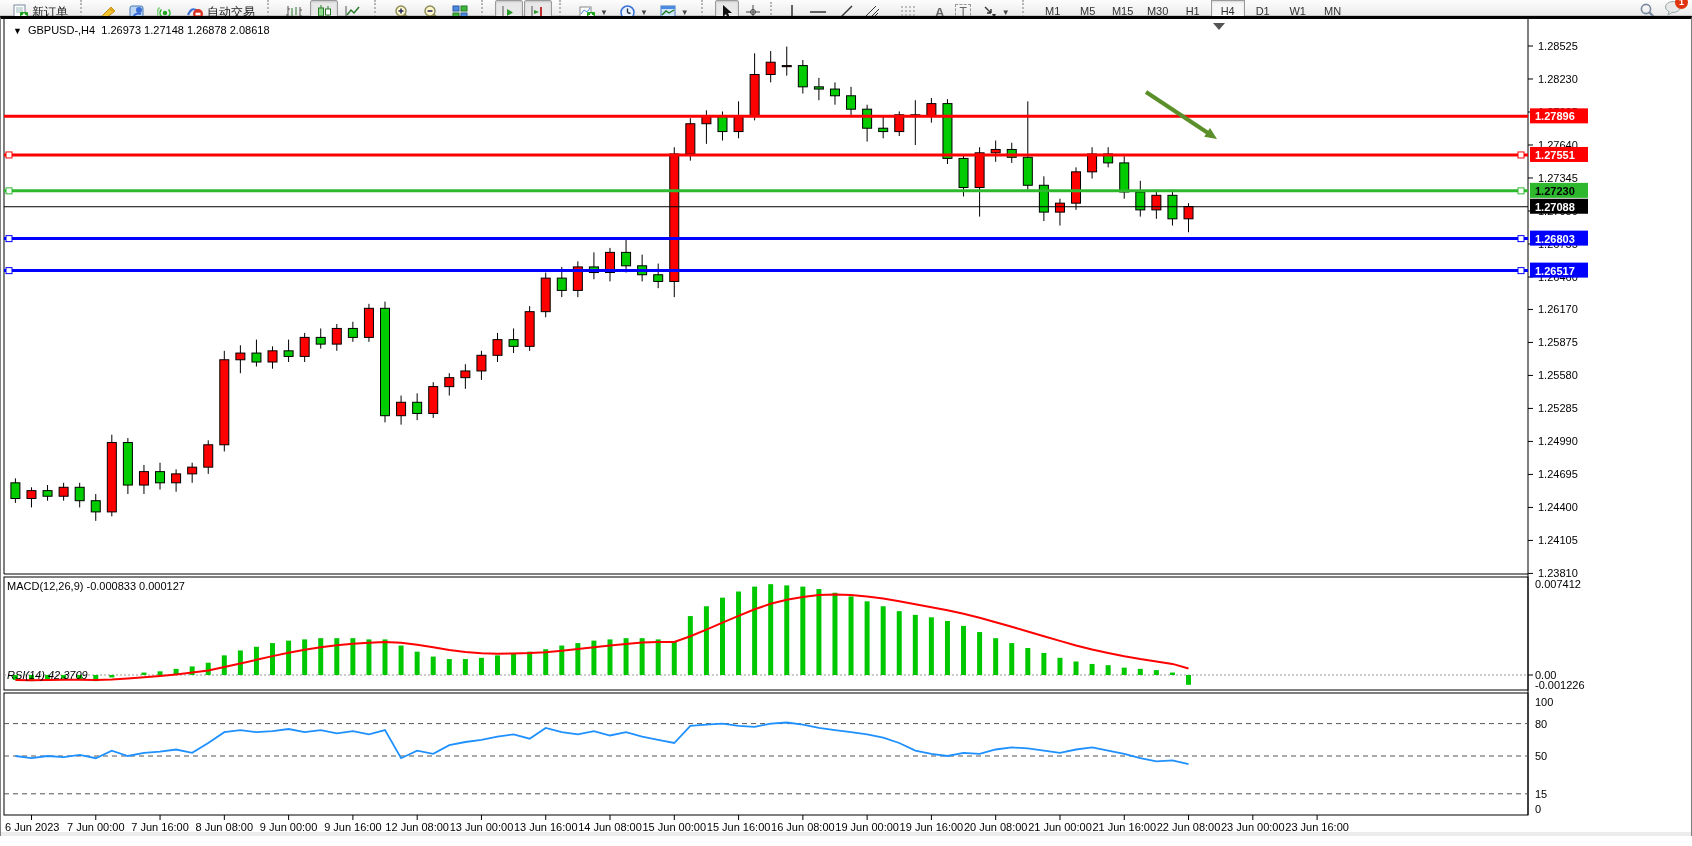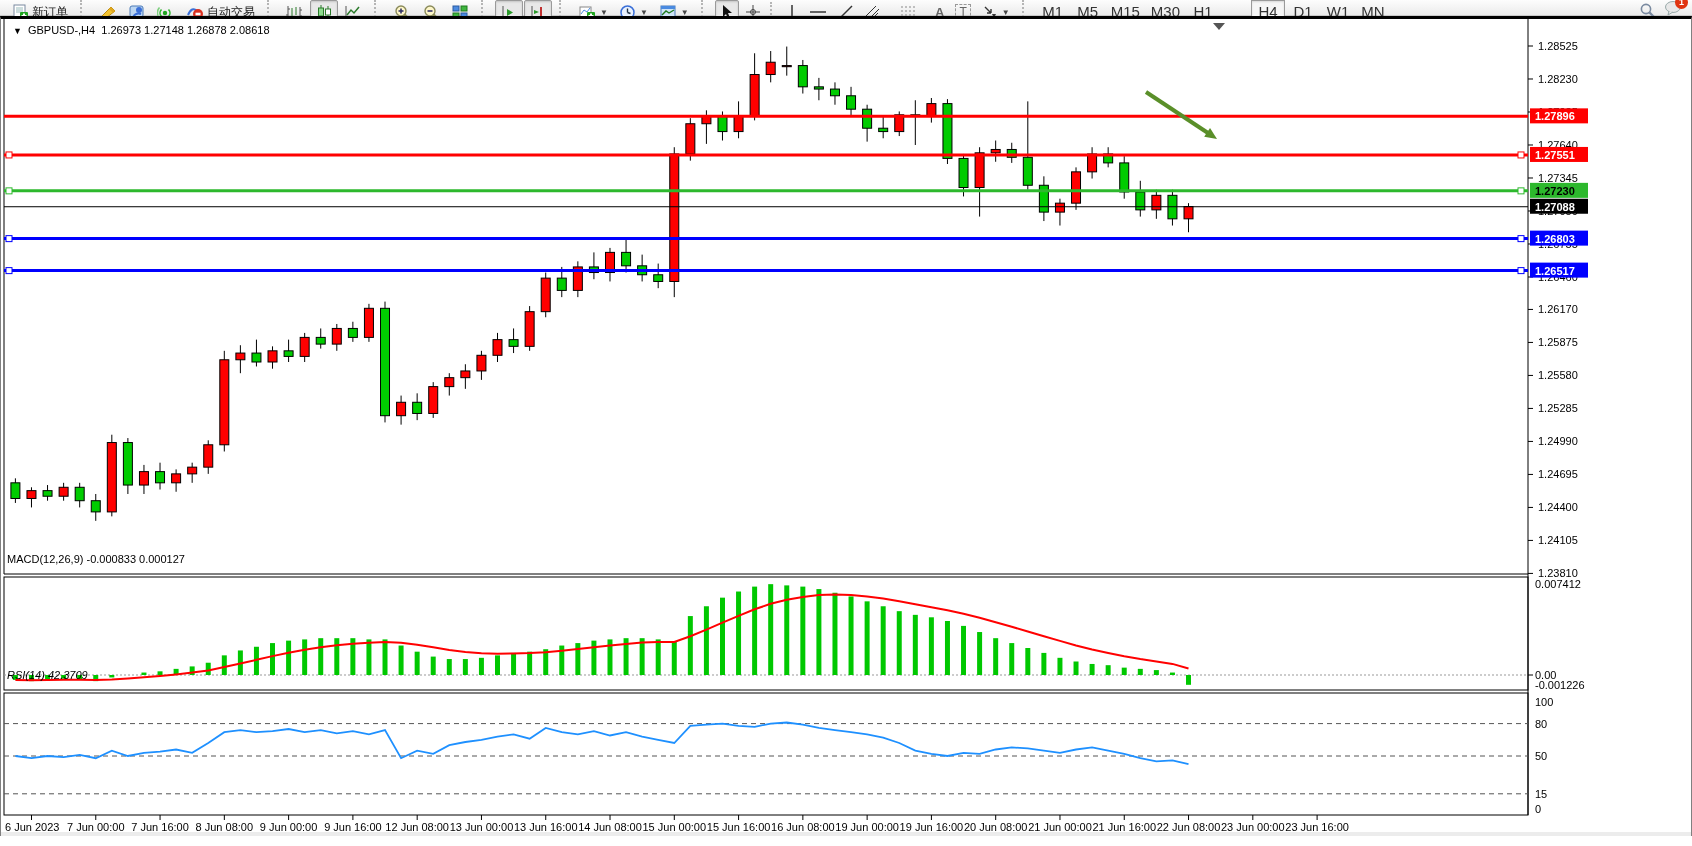--- a/index.html
+++ b/index.html
@@ -4,31 +4,31 @@
 <style>
   html,body{margin:0;padding:0;background:#fff;}
   body{width:1692px;height:846px;overflow:hidden;font-family:"Liberation Sans",sans-serif;-webkit-font-smoothing:none;}
   
   .toolbar{height:16px;width:1692px;background:linear-gradient(#fdfdfd,#ebebeb);border-bottom:1px solid #c9c9c9;display:flex;align-items:flex-start;box-sizing:border-box;padding:0 4px;gap:1px;}
   .tb-group{display:flex;align-items:center;gap:1px;padding:0 3px;}
   .tb-sep{width:5px;height:20px;border-left:2px dotted #b5b5b5;margin:0 3px;}
   .tb-btn{display:flex;align-items:center;gap:3px;height:22px;padding:0 4px;border:1px solid transparent;border-radius:2px;font-size:12px;color:#222;cursor:default;background:transparent;}
   .tb-btn.pressed{border:1px solid #9a9a9a;background:#e8e8e8;box-shadow:inset 0 1px 2px rgba(0,0,0,.15);}
   .tb-btn .caret{font-size:8px;color:#444;margin-left:1px;}
-  .tf-btn{height:20px;min-width:24px;text-align:center;font-size:15px;color:#333;padding:0 4px;border:1px solid transparent;display:flex;align-items:center;justify-content:center;}
-  .tf-btn.pressed{border:1px solid #9a9a9a;background:#f6f6f6;box-shadow:inset 0 1px 2px rgba(0,0,0,.12);margin-left:30px;}
+  .tf-btn{height:20px;min-width:24px;text-align:center;font-size:11px;color:#333;padding:0 4px;border:1px solid transparent;display:flex;align-items:center;justify-content:center;}
+  .tf-btn.pressed{border:1px solid #9a9a9a;background:#f6f6f6;box-shadow:inset 0 1px 2px rgba(0,0,0,.12);}
   .tb-right{margin-left:auto;display:flex;align-items:center;gap:8px;padding-right:6px;}
   .badge{position:absolute;top:-4px;right:-6px;background:#e03410;color:#fff;border-radius:50%;width:13px;height:13px;font-size:9px;line-height:13px;text-align:center;font-weight:bold;}
   .chat-wrap{position:relative;}
   
   .chart-window{position:relative;width:1692px;height:820px;box-sizing:border-box;border-top:3px solid #000;border-left:1px solid #808080;border-right:1px solid #808080;border-bottom:1px solid #808080;background:#fff;}
   .overlay-label{position:absolute;font-size:11px;color:#000;white-space:pre;}
   #chart-title{left:12px;top:5px;}
   #chart-title .tri{display:inline-block;font-size:9px;margin-right:6px;color:#000;}
-  #macd-label{left:6px;top:534px;}
+  #macd-label{left:6px;top:561px;}
   #rsi-label{left:6px;top:650px;font-style:italic;}
   svg text{font-family:"Liberation Sans",sans-serif;font-size:11px;fill:#000;}
 </style>
 </head>
 <body>
 
 <div class="toolbar">
   <div class="tb-group">
     <div class="tb-btn">
       <svg width="17" height="17" viewBox="0 0 17 17">

